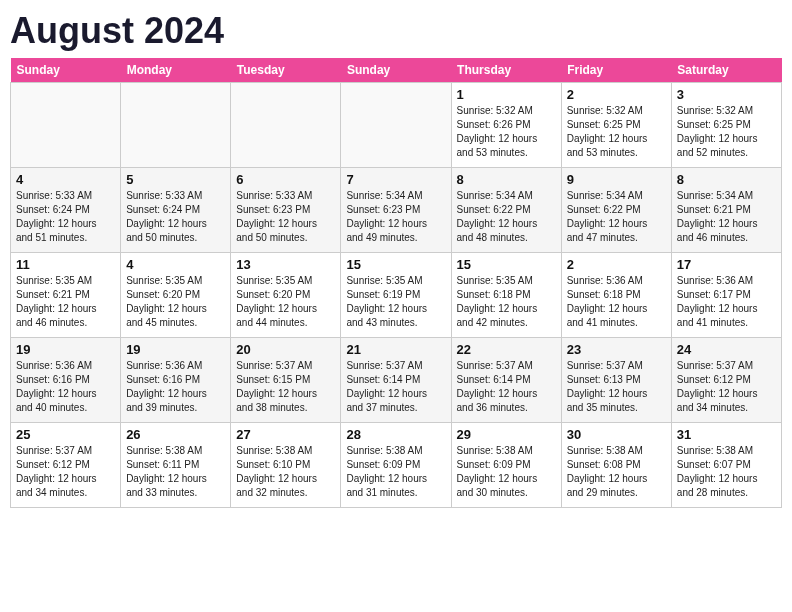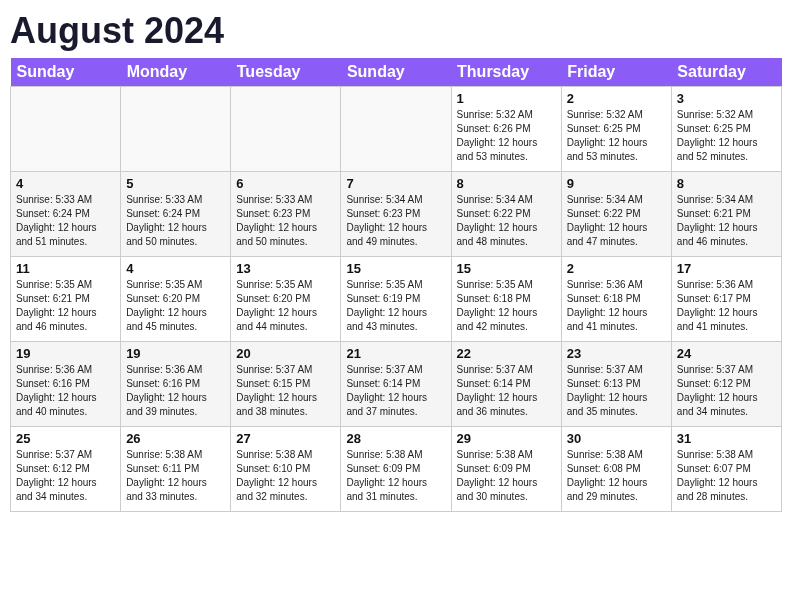--- a/index.html
+++ b/index.html
@@ -41,25 +41,25 @@
     .location {
       font-size: 14px;
       color: #333;
     }
     table {
       width: 100%;
       border-collapse: collapse;
       font-size: 11px;
     }
     thead th {
-      background-color: #8b5cf6;
+      background-color: #ec4899;
       color: #fff;
       text-align: left;
       padding: 5px 6px;
-      font-size: 16px;
+      font-size: 12px;
       font-weight: bold;
     }
     tbody td {
       border: 1px solid #ccc;
       vertical-align: top;
       padding: 4px 5px;
       height: 85px;
       width: 14.28%;
       color: #222;
       background: #fff;

